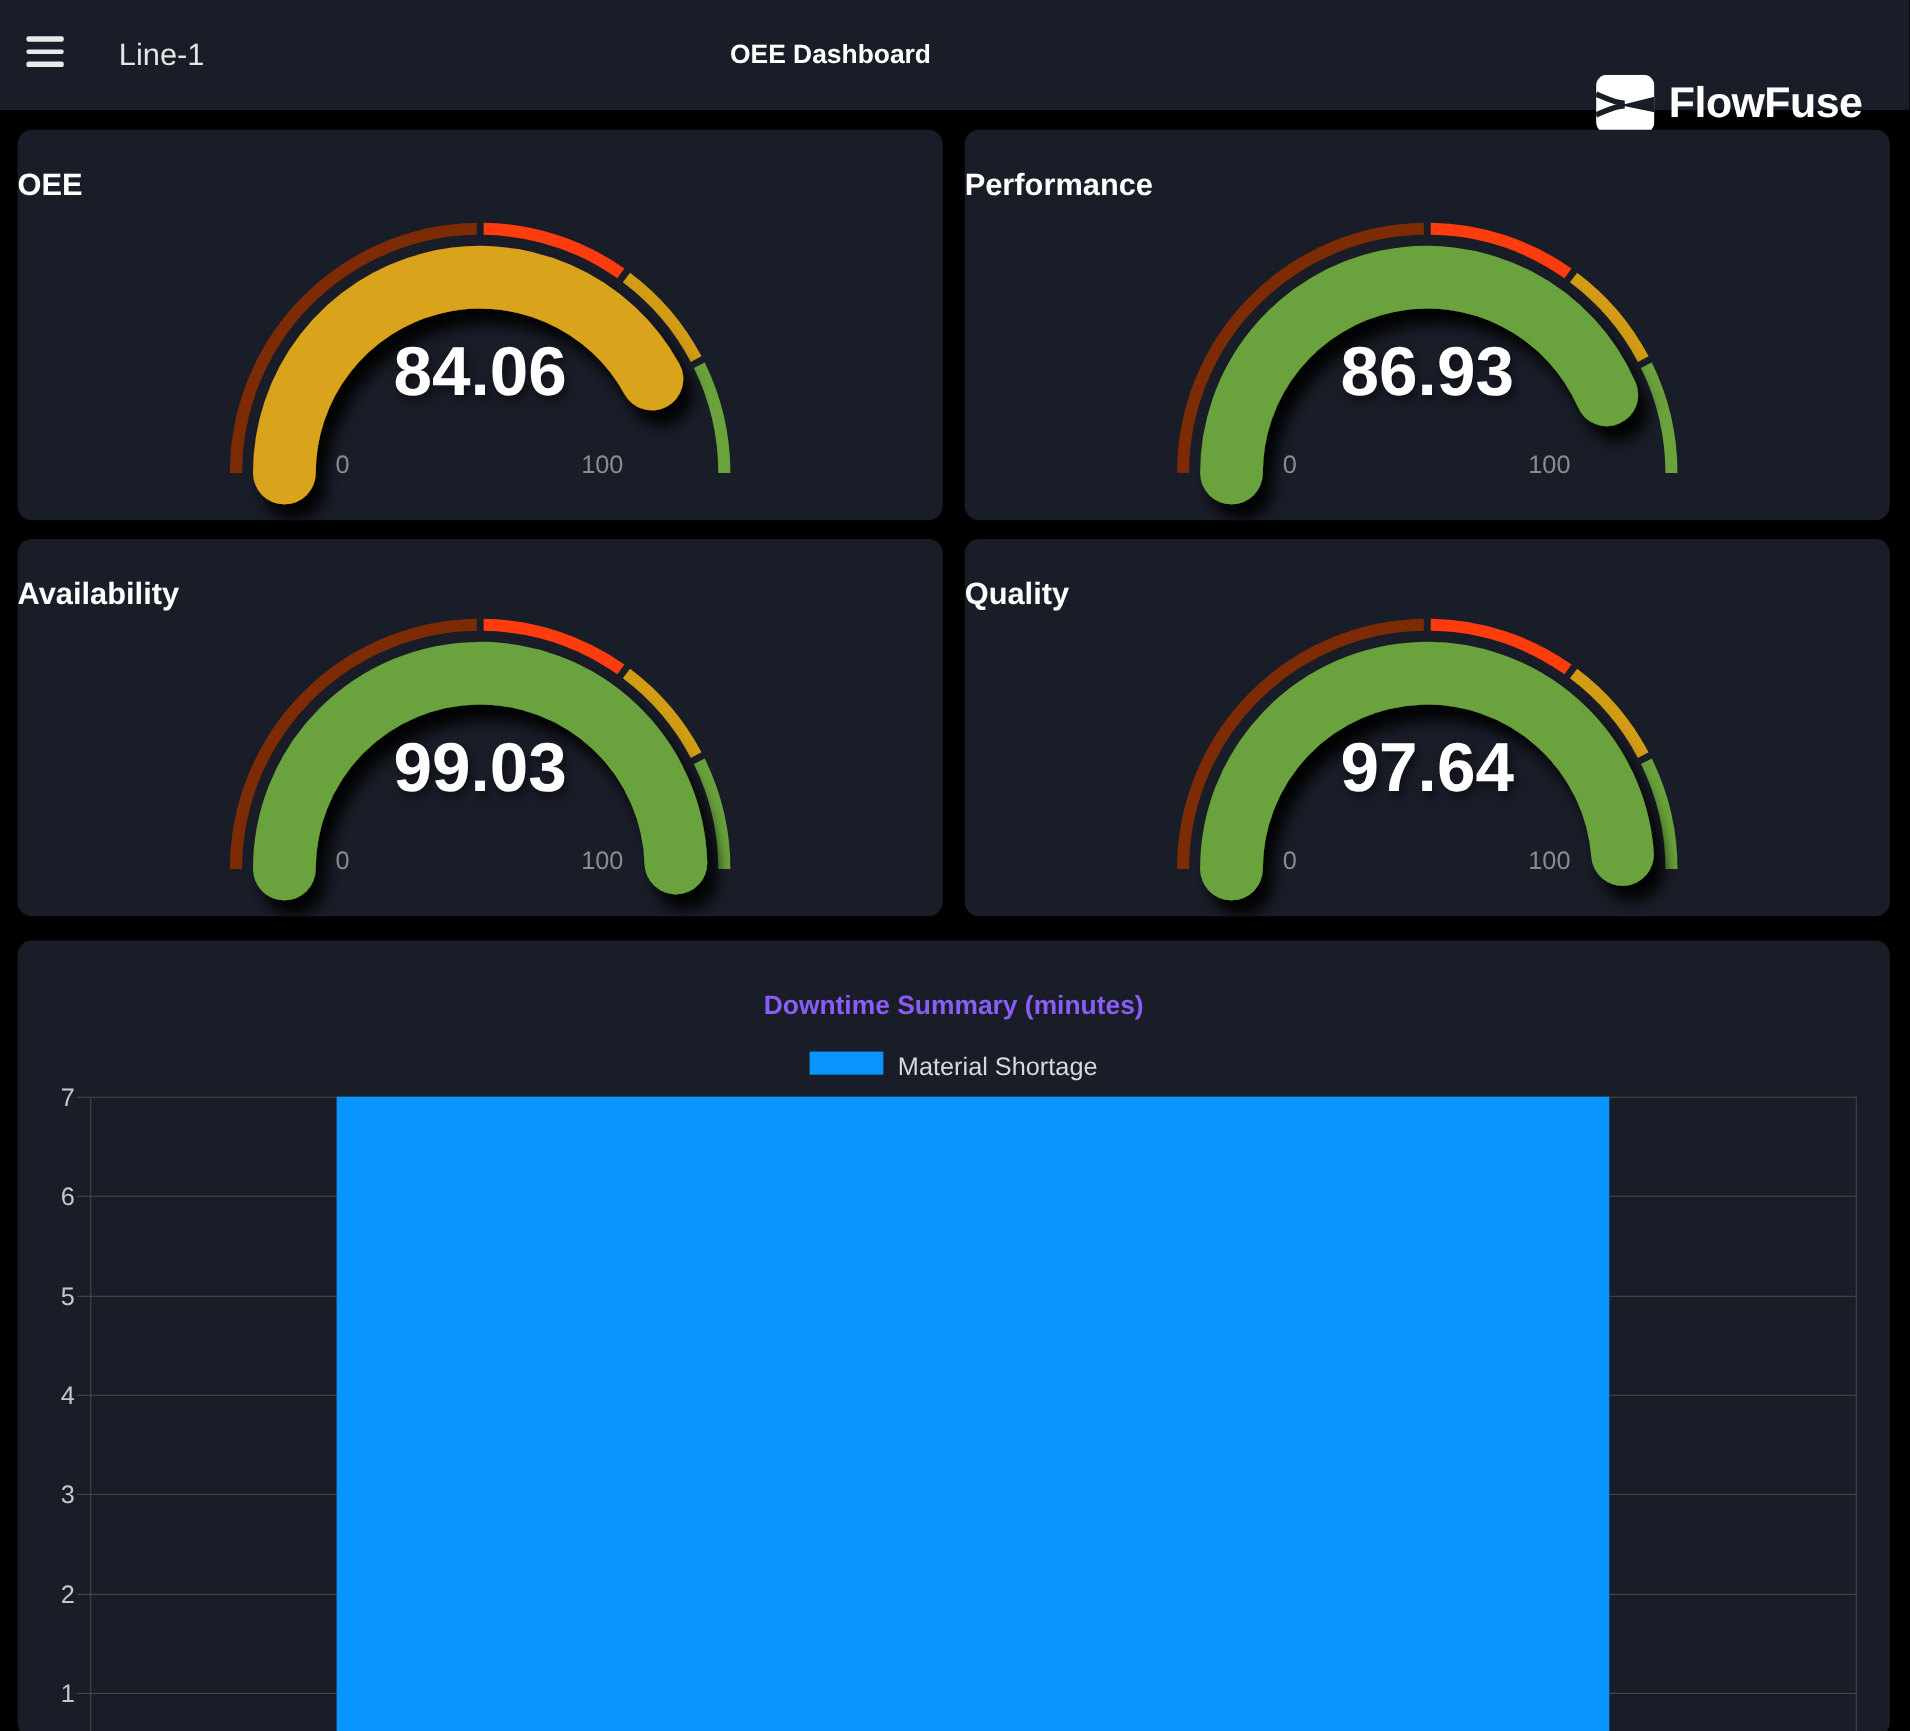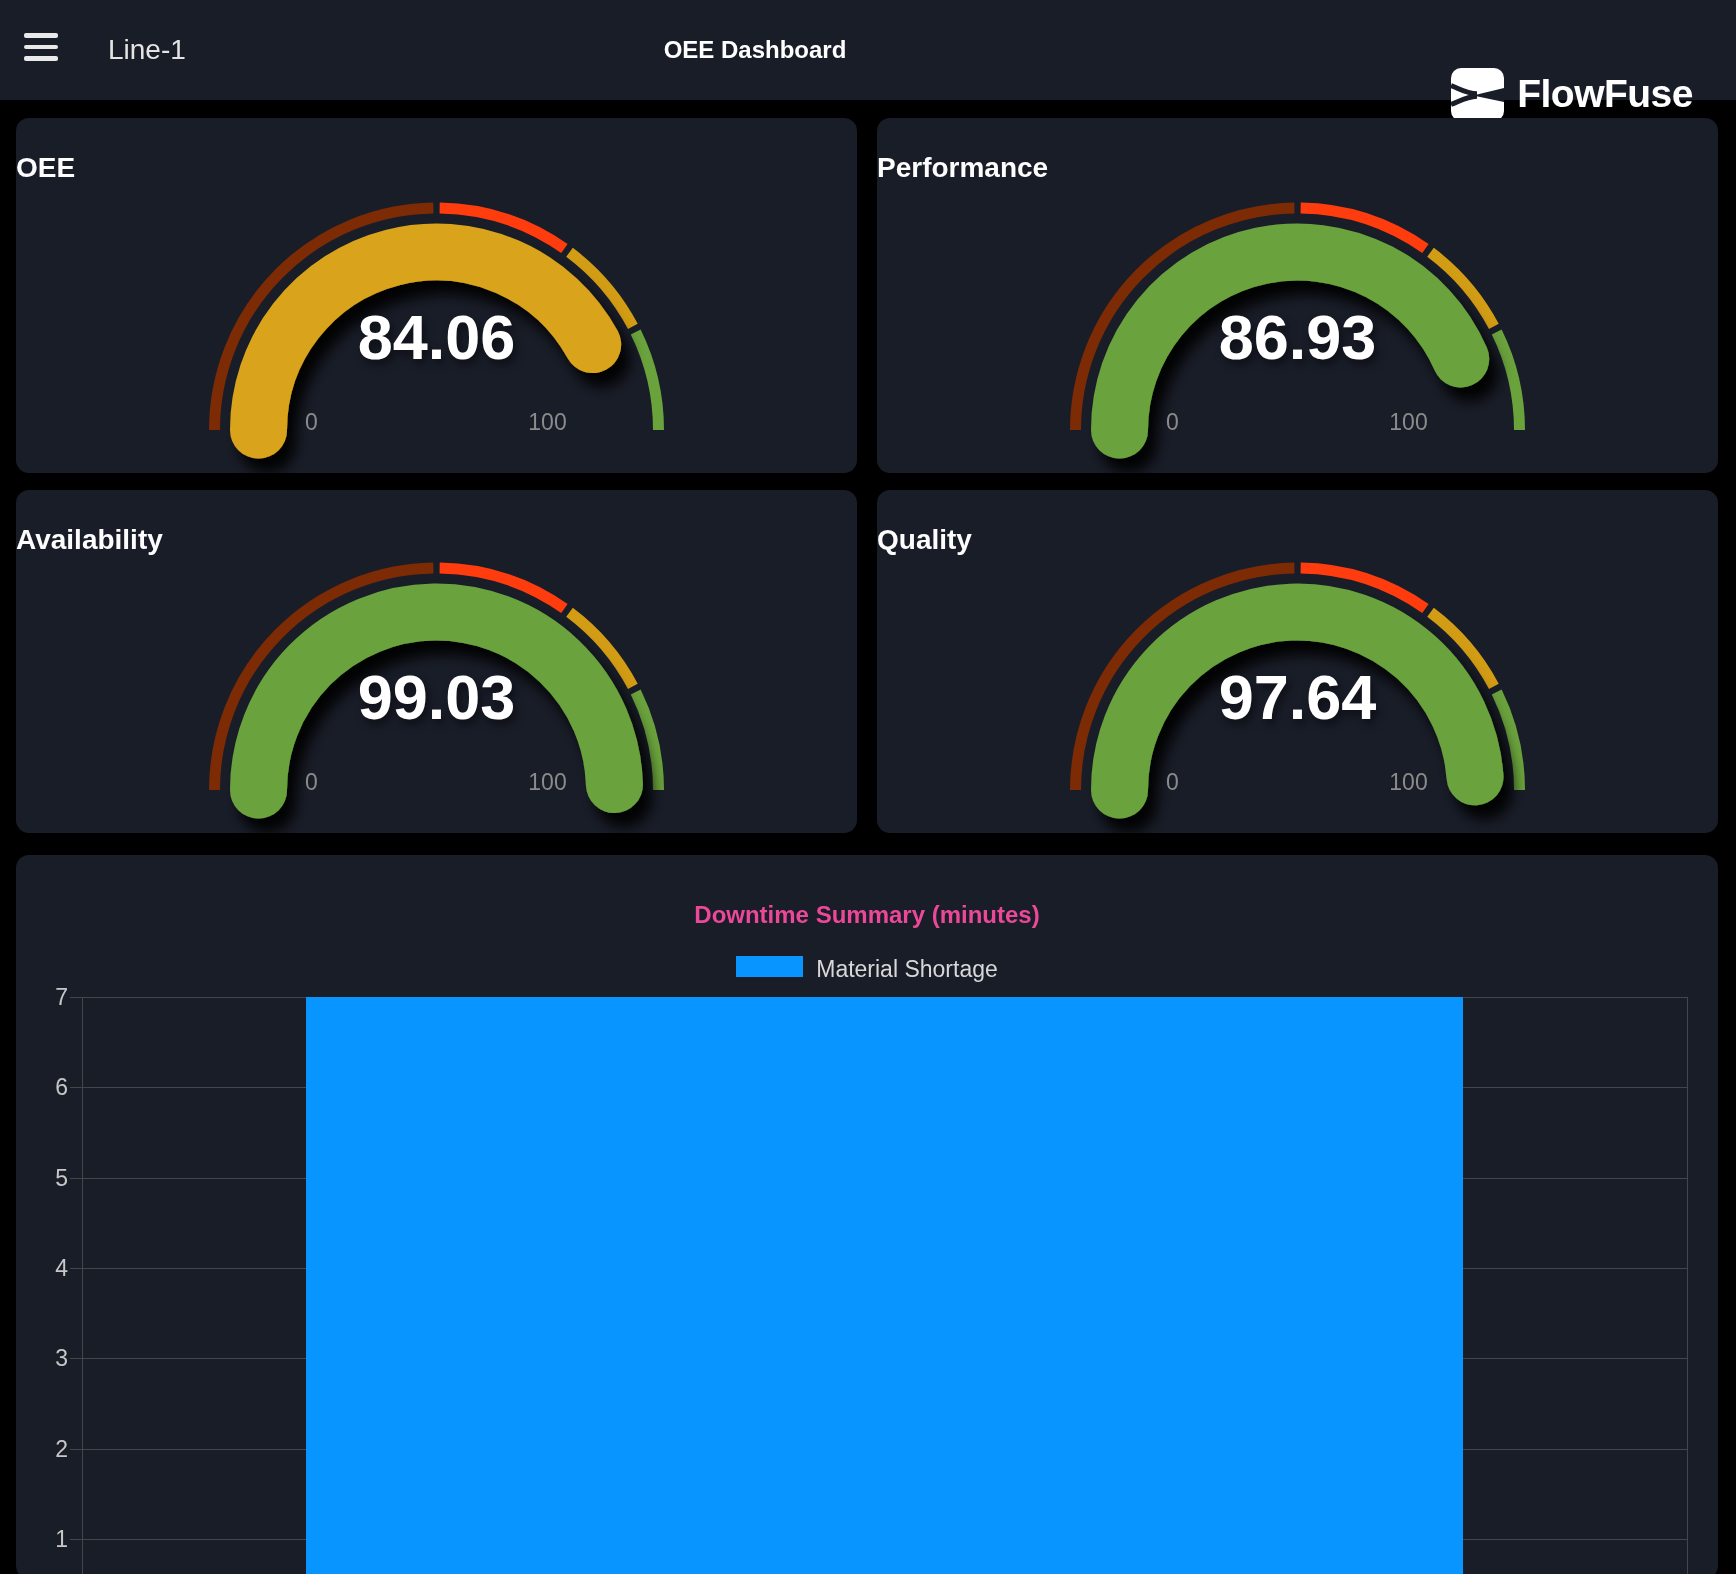--- a/index.html
+++ b/index.html
@@ -18,21 +18,21 @@
   
   .card{position:absolute;background:#191d28;border-radius:13px;}
   .gauge-title{position:absolute;left:0;top:34px;width:100%;text-align:left;
                font-size:28px;font-weight:bold;color:#fdfdfd;}
   .gauge-svg{position:absolute;left:0;top:0;width:100%;height:100%;}
   .gauge-value{font-size:63px;font-weight:bold;fill:#fff;}
   .gauge-minmax{font-size:23px;fill:#8b8b8b;}
   
   .chart-card{overflow:hidden;}
   .chart-title{position:absolute;left:0;top:46px;width:100%;text-align:center;
-               font-size:24px;font-weight:bold;color:#ec4899;}
+               font-size:24px;font-weight:bold;color:#8b5cf6;}
   .legend{position:absolute;left:0;top:101px;width:100%;display:flex;
           justify-content:center;gap:13px;}
   .legend-swatch{width:67px;height:21px;}
   .legend-label{font-size:23px;color:#d8d8d8;}
   .grid-h{position:absolute;height:1px;background:#45464a;}
   .grid-v{position:absolute;width:1px;background:#45464a;}
   .ytick-mark{position:absolute;width:12px;height:1px;background:#45464a;}
   .ytick-label{position:absolute;left:0;width:52px;text-align:right;
                font-size:23px;color:#c7c7c7;}
   .bar{position:absolute;}

